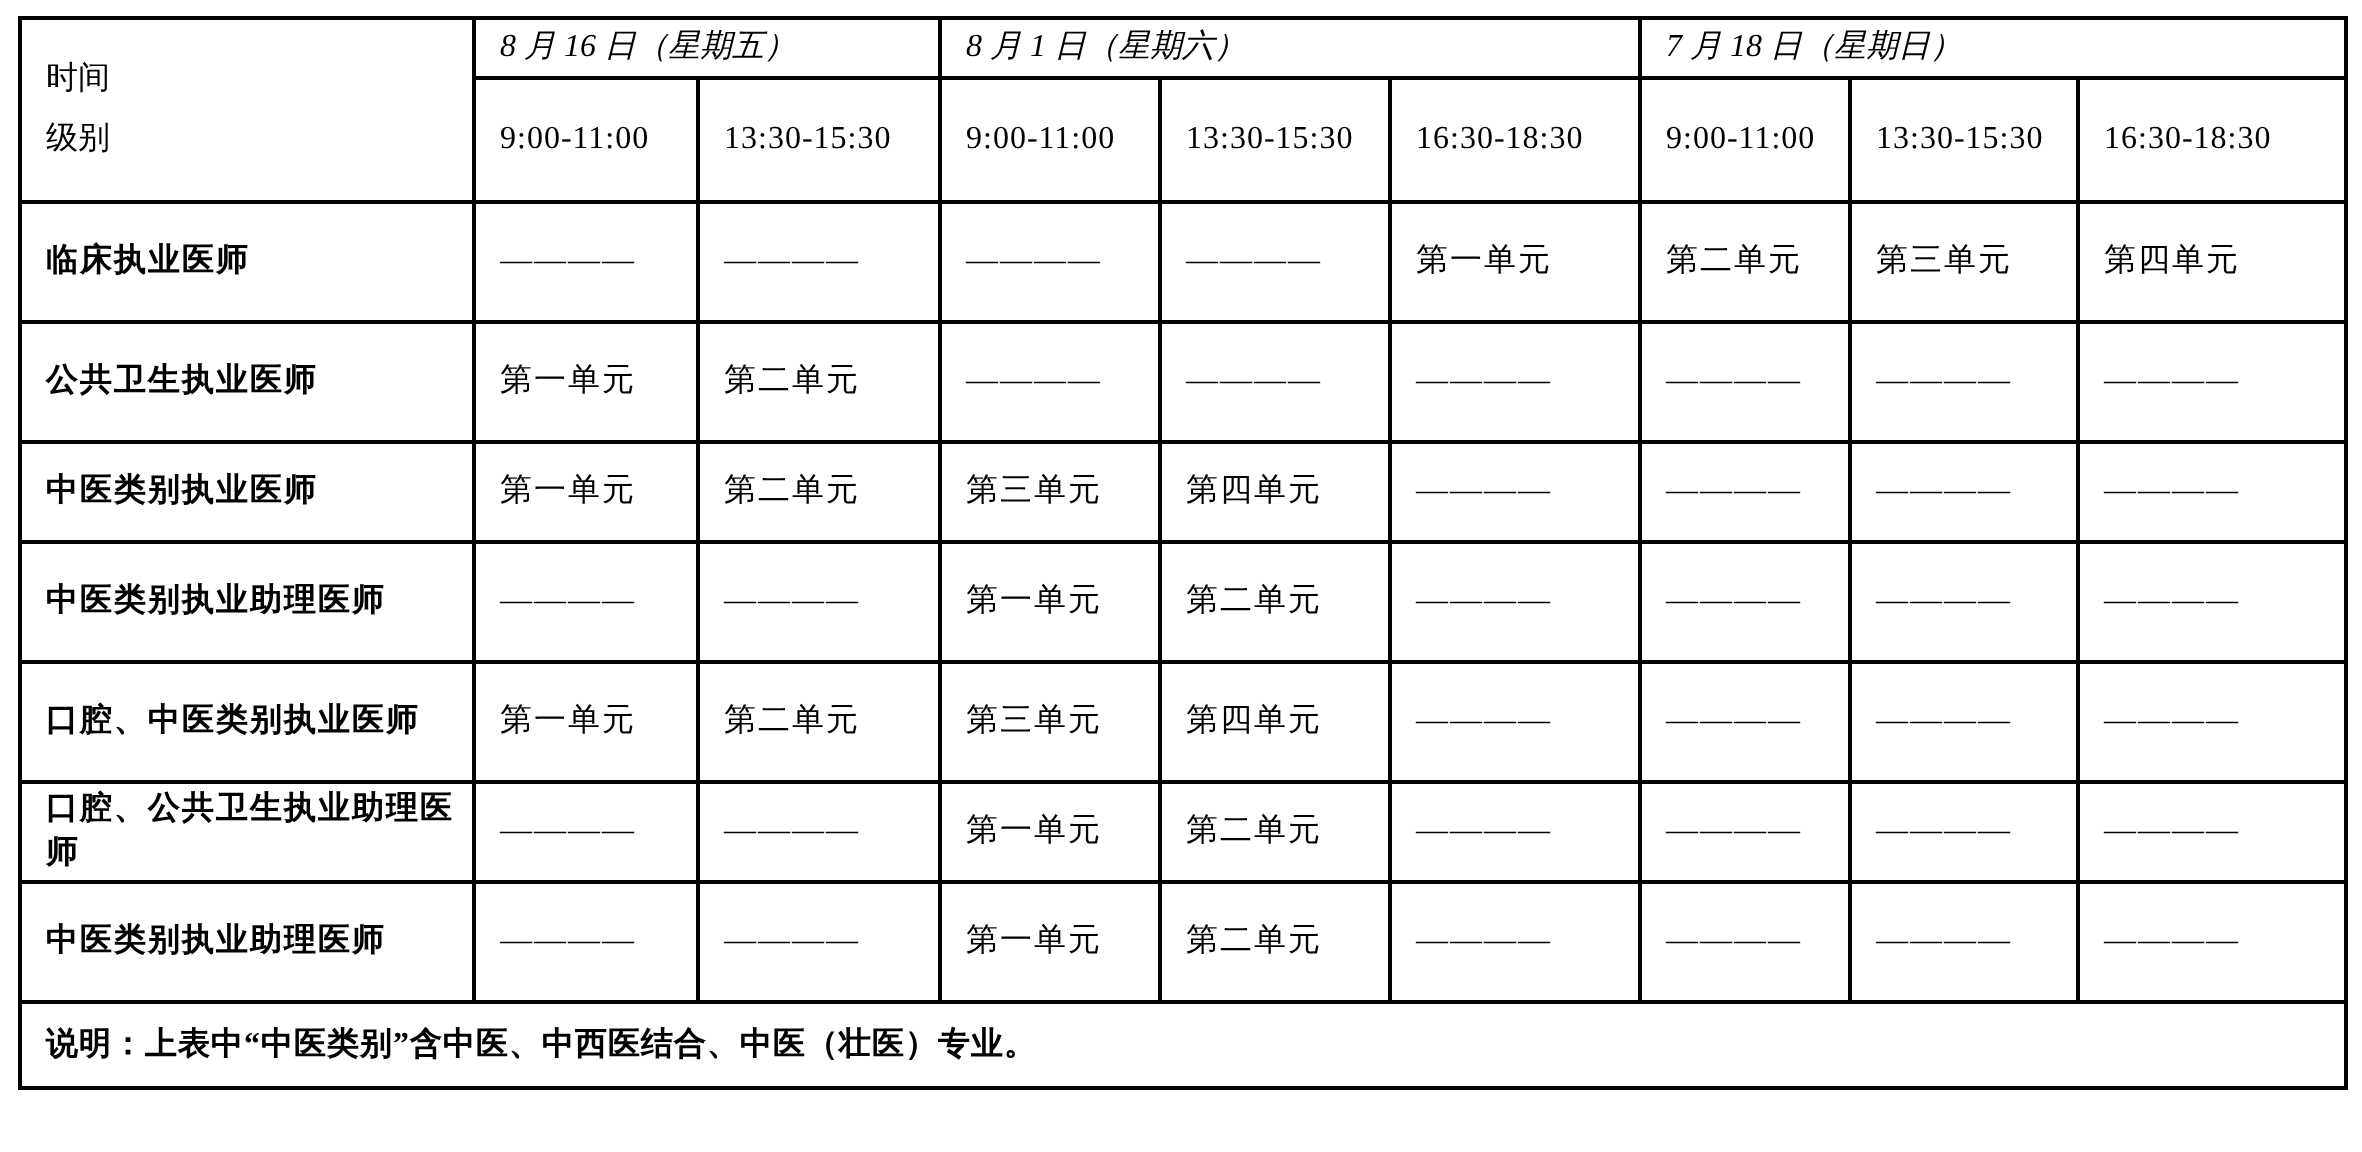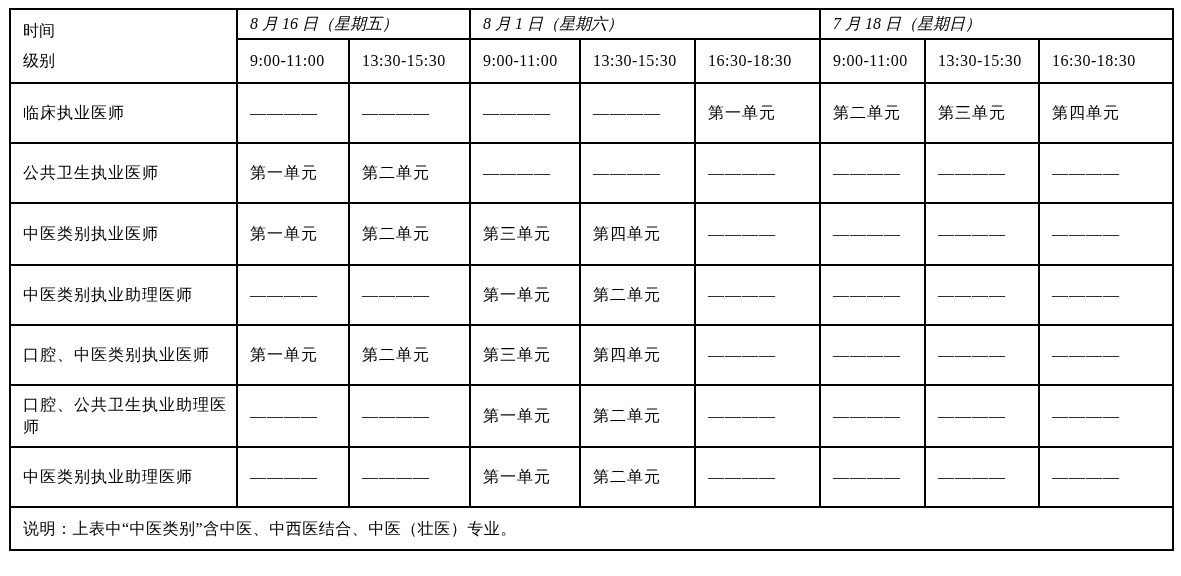--- a/index.html
+++ b/index.html
@@ -18,31 +18,31 @@
   table.schedule td {
     border: 2px solid #000000;
     vertical-align: middle;
     text-align: left;
     padding: 2px 6px 2px 12px;
     font-size: 16px;
     line-height: 1.35;
     overflow: hidden;
   }
   tr.r-date  { height: 30px; }
-  tr.r-time  { height: 44px; }
+  tr.r-time  { height: 62px; }
   tr.r-body  { height: 60px; }
-  tr.r-b62   { height: 62px; }
+  tr.r-b62   { height: 50px; }
   tr.r-note  { height: 43px; }
   td.corner div { line-height: 30px; }
   td.date-cell { font-size: 16px; font-style: italic; }
   td.time-cell { font-size: 16px; letter-spacing: 0.5px; }
-  td.label-cell { letter-spacing: 1px; }
+  td.label-cell { letter-spacing: 1px; font-weight: bold; }
   td.data-cell { letter-spacing: 1px; }
   td.note-cell {
-    font-weight: normal;
+    font-weight: bold;
     font-size: 16px;
     letter-spacing: 0.5px;
   }
 </style>
 </head>
 <body>
 
 <div class="page">
   <table class="schedule">
     <colgroup>

